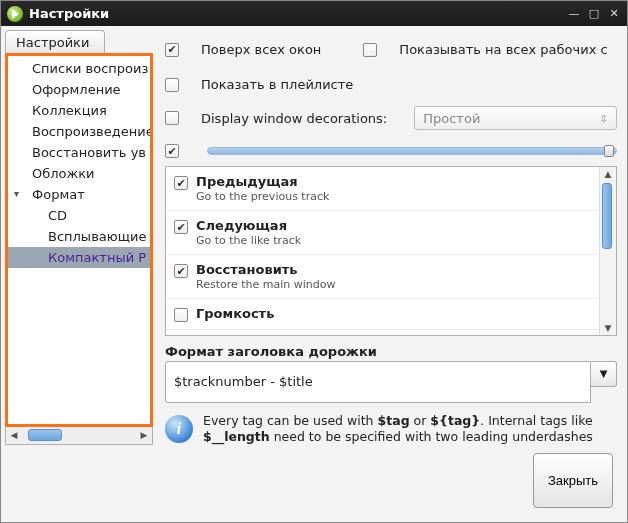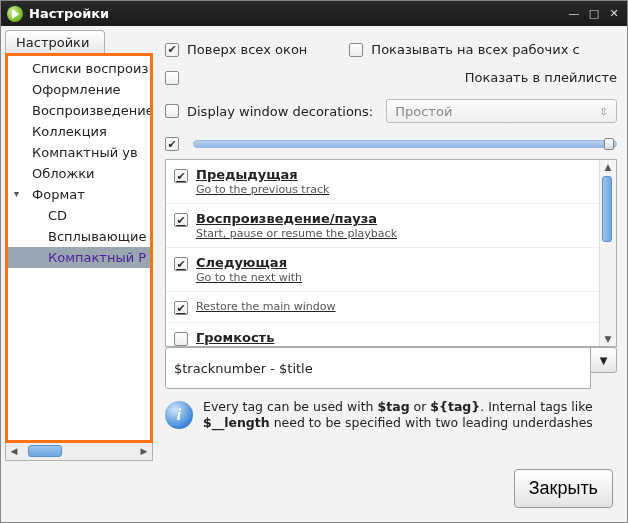--- a/index.html
+++ b/index.html
@@ -20,48 +20,48 @@
   .tree-row.l1 { padding-left: 24px; }
   .tree-row.l2 { padding-left: 40px; }
   .tree-row.sel { background: #9aa7b3; color: #4c1d95; }
   .expander { position: absolute; left: 6px; top: 4px; width: 10px; font-size: 10px; color: #555; }
   .hscroll { height: 18px; border: 1px solid #b0b0b0; border-top: none; background: #eee; position: relative; }
   .hscroll .thumb { position: absolute; left: 22px; top: 2px; width: 34px; height: 12px; background: linear-gradient(#9cc6ef,#6fa6dd); border: 1px solid #5b8fc8; border-radius: 3px; }
   .hscroll .arr { position: absolute; top: 0; width: 16px; height: 16px; display: flex; align-items: center; justify-content: center; font-size: 9px; color: #555; }
   .hscroll .arr.l { left: 0; } .hscroll .arr.r { right: 0; }
 
   .content { flex: 1; display: flex; flex-direction: column; min-width: 0; padding-top: 8px;}
-  .optrow { display: flex; align-items: center; gap: 8px; padding: 4px 6px; font-size: 13px; }
+  .optrow { display: flex; align-items: center; gap: 22px; padding: 4px 6px; font-size: 13px; }
   .chk { width: 14px; height: 14px; border: 1px solid #888; background: linear-gradient(#fff,#eee); border-radius: 2px; display: inline-flex; align-items: center; justify-content: center; cursor: pointer; font-size: 11px; line-height: 1; }
   .chk.on::after { content: "✔"; color: #333; font-size: 11px; }
   .opt-toprow { display: flex; gap: 30px; }
   .combo { flex: 1; height: 24px; border: 1px solid #bbb; border-radius: 3px; background: linear-gradient(#fdfdfd,#eee); display: flex; align-items: center; padding: 0 8px; color: #888; justify-content: space-between; cursor: pointer;}
   .combo .darr { font-size: 10px; color: #888; }
   .slider { flex: 1; height: 8px; border: 1px solid #9bb8d8; border-radius: 4px; background: linear-gradient(#b9d2ee,#8fb7e2); position: relative; margin-left: 6px; }
   .slider .handle { position: absolute; right: 2px; top: -3px; width: 10px; height: 12px; background: linear-gradient(#fff,#d9d9d9); border: 1px solid #888; border-radius: 2px; cursor: pointer;}
   .listbox { margin: 4px 6px 0 6px; border: 1px solid #b0b0b0; background: #fff; height: 188px; display: flex; }
-  .listbox-items { flex: 1; overflow: hidden; border-right: 1px solid #ddd; text-decoration: underline; }
+  .listbox-items { flex: 1; overflow: hidden; border-right: 1px solid #ddd; }
   .li { display: flex; align-items: flex-start; gap: 8px; padding: 7px 8px; border-bottom: 1px solid #eee; }
   .li .ttl { font-weight: bold; font-size: 13px; }
   .li .sub { color: #555; font-size: 11px; margin-top: 1px; text-align: right; }
   .li .chk { margin-top: 2px; flex-shrink: 0; }
   .vscroll { width: 16px; background: #f3f3f3; position: relative; }
   .vscroll .vthumb { position: absolute; left: 2px; top: 16px; width: 10px; height: 66px; background: linear-gradient(to right,#9cc6ef,#6fa6dd); border: 1px solid #5b8fc8; border-radius: 3px; }
   .vscroll .varr { position: absolute; left: 0; width: 16px; height: 14px; display:flex;align-items:center;justify-content:center;font-size:9px;color:#555;}
   .vscroll .up { top: 0; } .vscroll .dn { bottom: 0; }
 
   .section-label { font-weight: bold; font-size: 13px; padding: 8px 6px 2px 6px; }
   .format-row { display: flex; margin: 0 6px; }
   .format-input { flex: 1; height: 42px; border: 1px solid #aaa; border-radius: 3px 0 0 3px; background: #fff; padding: 0 8px; font-size: 13px; display: flex; align-items: center; }
   .format-btn { width: 26px; height: 26px; border: 1px solid #aaa; border-left: none; border-radius: 0 3px 3px 0; background: linear-gradient(#fff,#e6e6e6); display:flex;align-items:center;justify-content:center;cursor:pointer;}
   .info-row { display: flex; gap: 10px; margin: 10px 6px 0 6px; align-items: center; }
   .info-icon { width: 28px; height: 28px; border-radius: 50%; background: radial-gradient(circle at 35% 30%, #cfe5fb, #3d87d6 70%, #1f5fa8); display:flex;align-items:center;justify-content:center;font-family: Georgia, serif; font-style: italic; font-weight: bold; color: #fff; font-size: 16px; flex-shrink:0;}
   .info-text { font-size: 12.5px; line-height: 1.3; overflow: hidden;}
   .footer { display: flex; justify-content: flex-end; padding: 8px 10px 10px 0; }
-  .btn { padding: 8px 14px; border: 1px solid #999; border-radius: 4px; background: linear-gradient(#fff,#e4e4e4); font-size: 18px; cursor: pointer;}
+  .btn { padding: 19px 14px; border: 1px solid #999; border-radius: 4px; background: linear-gradient(#fff,#e4e4e4); font-size: 13px; cursor: pointer;}
 </style>
 </head>
 <body>
 
 <div class="window">
   <div class="titlebar">
     <span class="app-icon"></span>
     <span class="title">Настройки</span>
     <span class="wbtn">—</span>
     <span class="wbtn">□</span>
@@ -70,23 +70,23 @@
 
   <div class="body">
     <div class="main">
 
       <div class="sidebar-wrap">
         <div class="tabhead">Настройки</div>
         <div class="tree">
           <div class="tree-inner" id="tree-inner">
               <div class="tree-row l1"><span>Списки воспроиз</span></div>
               <div class="tree-row l1"><span>Оформление</span></div>
+              <div class="tree-row l1"><span>Коллекция</span></div>
               <div class="tree-row l1"><span>Воспроизведение</span></div>
-              <div class="tree-row l1"><span>Коллекция</span></div>
-              <div class="tree-row l1"><span>Компактный ув</span></div>
+              <div class="tree-row l1"><span>Восстановить ув</span></div>
               <div class="tree-row l1"><span>Обложки</span></div>
               <div class="tree-row l1"><span class="expander">▾</span><span>Формат</span></div>
               <div class="tree-row l2"><span>CD</span></div>
               <div class="tree-row l2"><span>Всплывающие</span></div>
               <div class="tree-row l2 sel"><span>Компактный Р</span></div>
             </div>
         </div>
         <div class="hscroll">
           <span class="arr l">◀</span>
           <span class="thumb"></span>
@@ -99,21 +99,21 @@
           <div class="optrow">
             <span class="chk on"></span>
             <span>Поверх всех окон</span>
           </div>
           <div class="optrow">
             <span class="chk"></span>
             <span>Показывать на всех рабочих с</span>
           </div>
         </div>
 
-        <div class="optrow" style="margin-top:5px;justify-content:space-between;">
+        <div class="optrow" style="margin-top:12px;">
           <span class="chk"></span>
           <span>Показать в плейлисте</span>
         </div>
 
         <div class="optrow" style="margin-top:6px;text-align:center;">
           <span class="chk"></span>
           <span>Display window decorations:</span>
           <div class="combo" style="margin-left:5px;">
             <span>Простой</span>
             <span class="darr">⇳</span>
@@ -132,51 +132,46 @@
               <div class="li">
                 <span class="chk on"></span>
                 <div>
                   <div class="ttl">Предыдущая</div>
                   <div class="sub">Go to the previous track</div>
                 </div>
               </div>
               <div class="li">
                 <span class="chk on"></span>
                 <div>
-                  <div class="ttl">Воспроизведение/пауза</div>
-                  <div class="sub">Start, pause or resume the playback</div>
+                  <div class="ttl">Следующая</div>
+                  <div class="sub">Go to the like track</div>
                 </div>
               </div>
               <div class="li">
                 <span class="chk on"></span>
                 <div>
-                  <div class="ttl">Следующая</div>
-                  <div class="sub">Go to the next with</div>
-                </div>
-              </div>
-              <div class="li">
-                <span class="chk on"></span>
-                <div>
+                  <div class="ttl">Восстановить</div>
                   <div class="sub">Restore the main window</div>
                 </div>
               </div>
               <div class="li">
                 <span class="chk"></span>
                 <div>
                   <div class="ttl">Громкость</div>
                 </div>
               </div>
             </div>
           <div class="vscroll">
             <span class="varr up">▲</span>
             <span class="vthumb"></span>
             <span class="varr dn">▼</span>
           </div>
         </div>
 
+        <div class="section-label">Формат заголовка дорожки</div>
         <div class="format-row">
           <div class="format-input">
             <span>$tracknumber - $title</span>
           </div>
           <div class="format-btn">
             <span style="font-size:10px;">▼</span>
           </div>
         </div>
 
         <div class="info-row">

